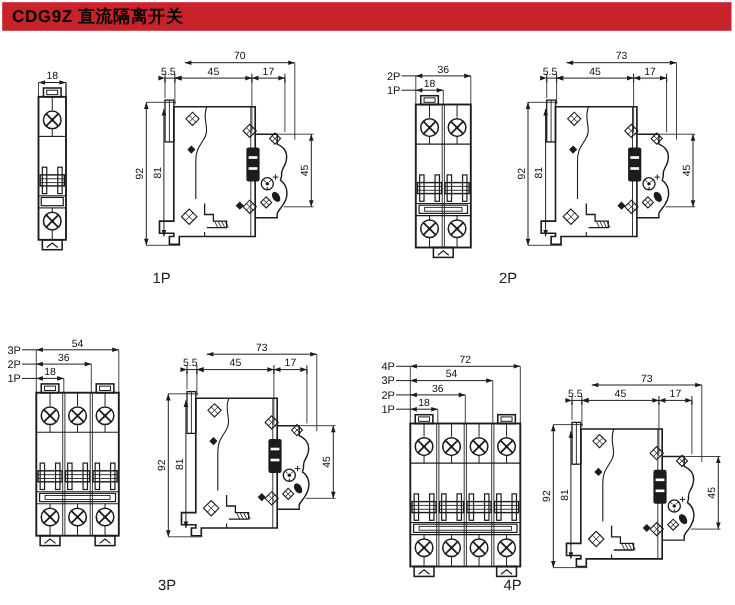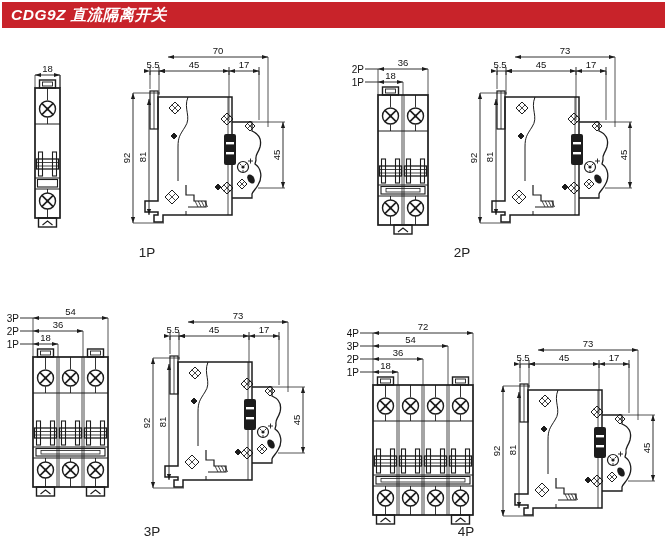--- a/index.html
+++ b/index.html
@@ -7,21 +7,21 @@
   .header{position:absolute;left:2px;top:2px;width:663px;height:26px;display:flex;align-items:center;
           padding-left:9px;box-sizing:border-box;}
   .header-title{font-weight:bold;font-size:15.5px;letter-spacing:.5px;white-space:nowrap;}
   #drawing{position:absolute;left:0;top:0;}
   #drawing text{font-family:"Liberation Sans",sans-serif;}
 </style>
 </head>
 <body>
 
 <div class="header" style="background: rgb(200, 35, 42);">
-  <span class="header-title" style="color: #ffffff; font-style: italic;">CDG9Z 直流隔离开关</span>
+  <span class="header-title" style="color: #000000;">CDG9Z 直流隔离开关</span>
 </div>
 
 <svg id="drawing" width="668" height="550" viewBox="0 0 668 550">
     <g>
       <g transform="translate(35 88)">
         <rect x="0" y="0" width="25" height="130" fill="none" stroke="#1C1C1C" stroke-width="1.7"></rect>
         <rect x="4.5" y="-8" width="16" height="8" fill="none" stroke="#1C1C1C" stroke-width="1.4"></rect>
         <rect x="7.5" y="-6" width="10" height="4" fill="none" stroke="#1C1C1C" stroke-width="0.9"></rect>
         <rect x="3.5" y="130" width="18" height="9" fill="none" stroke="#1C1C1C" stroke-width="1.4"></rect>
         <path d="M 7.5 137 L 12.5 133 L 17.5 137" fill="none" stroke="#1C1C1C" stroke-width="1.1"></path>

